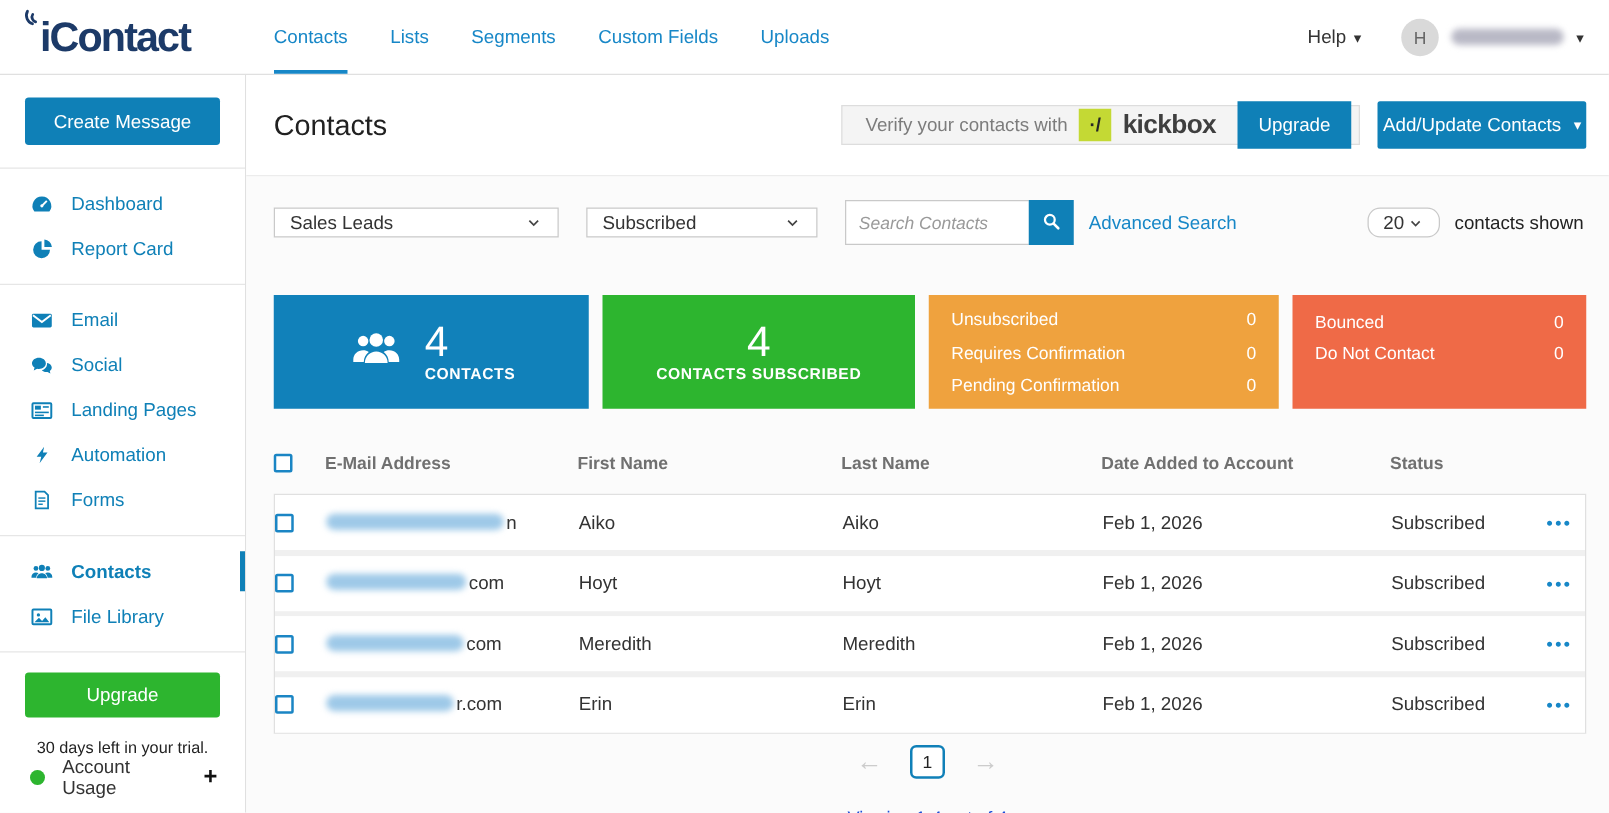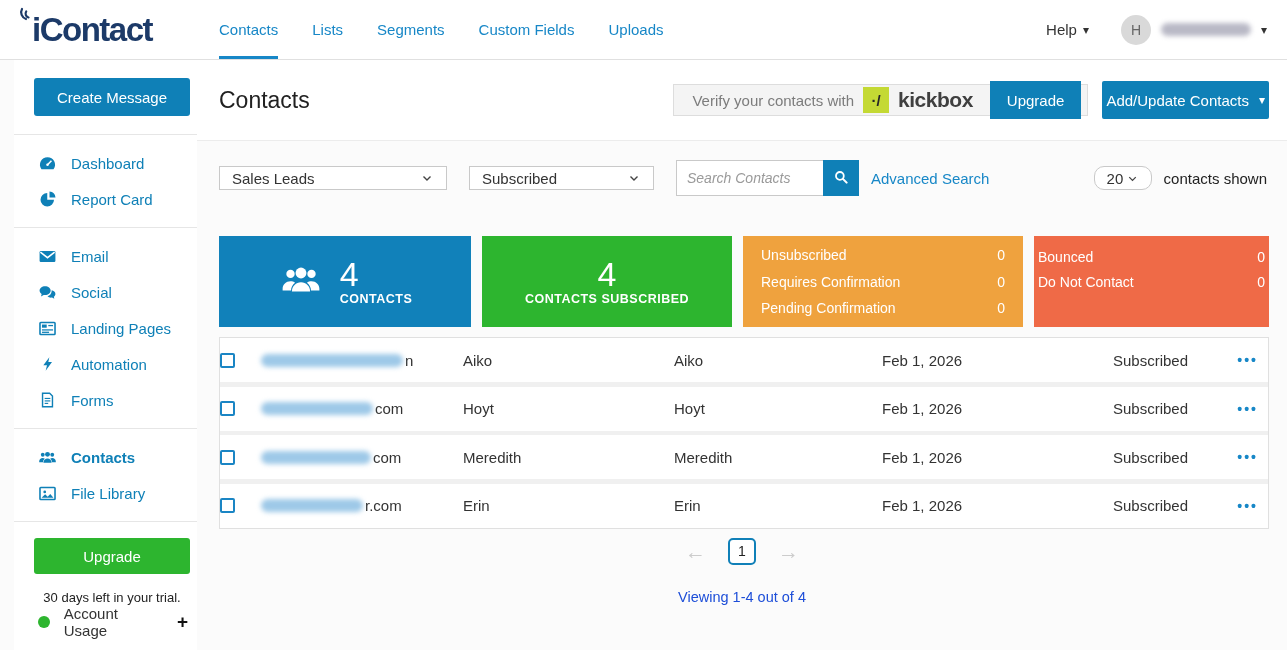--- a/index.html
+++ b/index.html
@@ -14,21 +14,21 @@
   .nav { display:flex; align-items:stretch; gap:34px; padding-left:22px; }
   .nav-item { display:flex; align-items:center; font-size:15px; color:#1787c7; cursor:pointer; }
   .nav-item.active { box-shadow: inset 0 -3px 0 #1787c7; }
   .topbar-right { margin-left:auto; display:flex; align-items:center; gap:10px; padding-right:20px; }
   .help { display:flex; align-items:center; gap:6px; font-size:15px; color:#333; margin-right:22px; cursor:pointer; }
   .caret { font-size:12px; color:#333; }
   .avatar { width:30px; height:30px; border-radius:50%; background:#d9d9d9; color:#666; font-size:14px; display:flex; align-items:center; justify-content:center; }
   .user-blur { display:inline-block; width:90px; height:13px; border-radius:7px; background:#b9b9c6; filter:blur(2.5px); }
 
   
-  .sidebar { position:absolute; top:60px; left:14px; width:197px; bottom:0; background:#fff; border-right:1px solid #e0e0e0; display:flex; flex-direction:column; }
+  .sidebar { position:absolute; top:60px; left:0; width:197px; bottom:0; background:#fff; border-right:1px solid #e0e0e0; display:flex; flex-direction:column; }
   .create-wrap { padding:18px 20px; border-bottom:1px solid #e6e6e6; }
   .btn-create { width:100%; height:38px; background:#0f80b7; color:#fff; font-size:15px; border:none; border-radius:3px; cursor:pointer; font-family:inherit; }
   .side-group { padding:10px 0; border-bottom:1px solid #e6e6e6; }
   .side-item { position:relative; display:flex; align-items:center; gap:14px; height:36px; padding-left:24px; color:#0f80b7; font-size:15px; cursor:pointer; }
   .side-item .icn { width:19px; height:19px; display:flex; align-items:center; justify-content:center; }
   .side-item.active { font-weight:bold; }
   .side-item.active::after { content:""; position:absolute; right:0; top:2px; bottom:2px; width:4px; background:#0f80b7; }
   .upgrade-wrap { padding:16px 20px 0 20px; text-align:center; }
   .btn-upgrade { width:100%; height:36px; background:#2db52f; color:#fff; font-size:15px; border:none; border-radius:3px; cursor:pointer; font-family:inherit; }
   .trial-text { margin-top:16px; font-size:13px; color:#222; }
@@ -61,21 +61,21 @@
   .btn-search { width:36px; height:36px; background:#0f80b7; border:none; display:flex; align-items:center; justify-content:center; cursor:pointer; }
   .adv-link { margin-left:12px; font-size:15px; color:#1787c7; text-decoration:none; }
   .per-page { margin-left:auto; width:58px; margin-right:12px;border-radius:10px; }
   .shown-label { font-size:15px; color:#222; }
 
   .stats-row { display:flex; gap:11px; margin-top:40px; padding:0 18px 0 22px; }
   .card { height:91px; color:#fff; }
   .card-blue { flex:0 0 252px; background:#1181ba; display:flex; align-items:center; justify-content:center; gap:16px; }
   .card-green { flex:0 0 250px; background:#2db52f; display:flex; flex-direction:column; align-items:center; justify-content:center; }
   .card-orange { flex:0 0 280px; background:#efa23e; padding:11px 18px; display:flex; flex-direction:column; justify-content:space-between; }
-  .card-red { flex:1 1 auto; background:#ef6a47; padding:13px 4px; display:flex; flex-direction:column; gap:9px; }
+  .card-red { flex:1 1 auto; background:#ef6a47; padding:13px 18px; display:flex; flex-direction:column; gap:9px; }
   .big-num { font-size:34px; font-weight:400; line-height:1.05; }
   .card-label { font-size:12.5px; font-weight:bold; letter-spacing:0.5px; }
   .stat-line { display:flex; justify-content:space-between; font-size:14px; }
 
   .grid-cols { display:grid; grid-template-columns:41px 202px 211px 208px 231px 96px 1fr; align-items:center; }
   .thead { margin-top:28px; padding:0 18px 0 22px; height:30px; }
   .th { font-size:14px; font-weight:bold; color:#707070; }
   .cb { width:15px; height:15px; border:2px solid #1a85c4; border-radius:2px; background:#fff; display:inline-block; cursor:pointer; }
 
   .table-card { margin:10px 18px 0 22px; background:#fff; border:1px solid #e0e0e0; }
@@ -344,20 +344,29 @@
         <span>Bounced</span>
         <span>0</span>
       </div>
       <div class="stat-line">
         <span>Do Not Contact</span>
         <span>0</span>
       </div>
     </div>
   </div>
 
+  <div class="thead grid-cols">
+    <span class="cb"></span>
+    <span class="th">E-Mail Address</span>
+    <span class="th">First Name</span>
+    <span class="th">Last Name</span>
+    <span class="th">Date Added to Account</span>
+    <span class="th">Status</span>
+    <span></span>
+  </div>
 
   <div class="table-card">
 
     <div class="trow grid-cols">
       <span class="cb"></span>
       <span class="cell email-cell"><span class="email-blur"></span><span>n</span></span>
       <span class="cell">Aiko</span>
       <span class="cell">Aiko</span>
       <span class="cell">Feb 1, 2026</span>
       <span class="cell">Subscribed</span>

